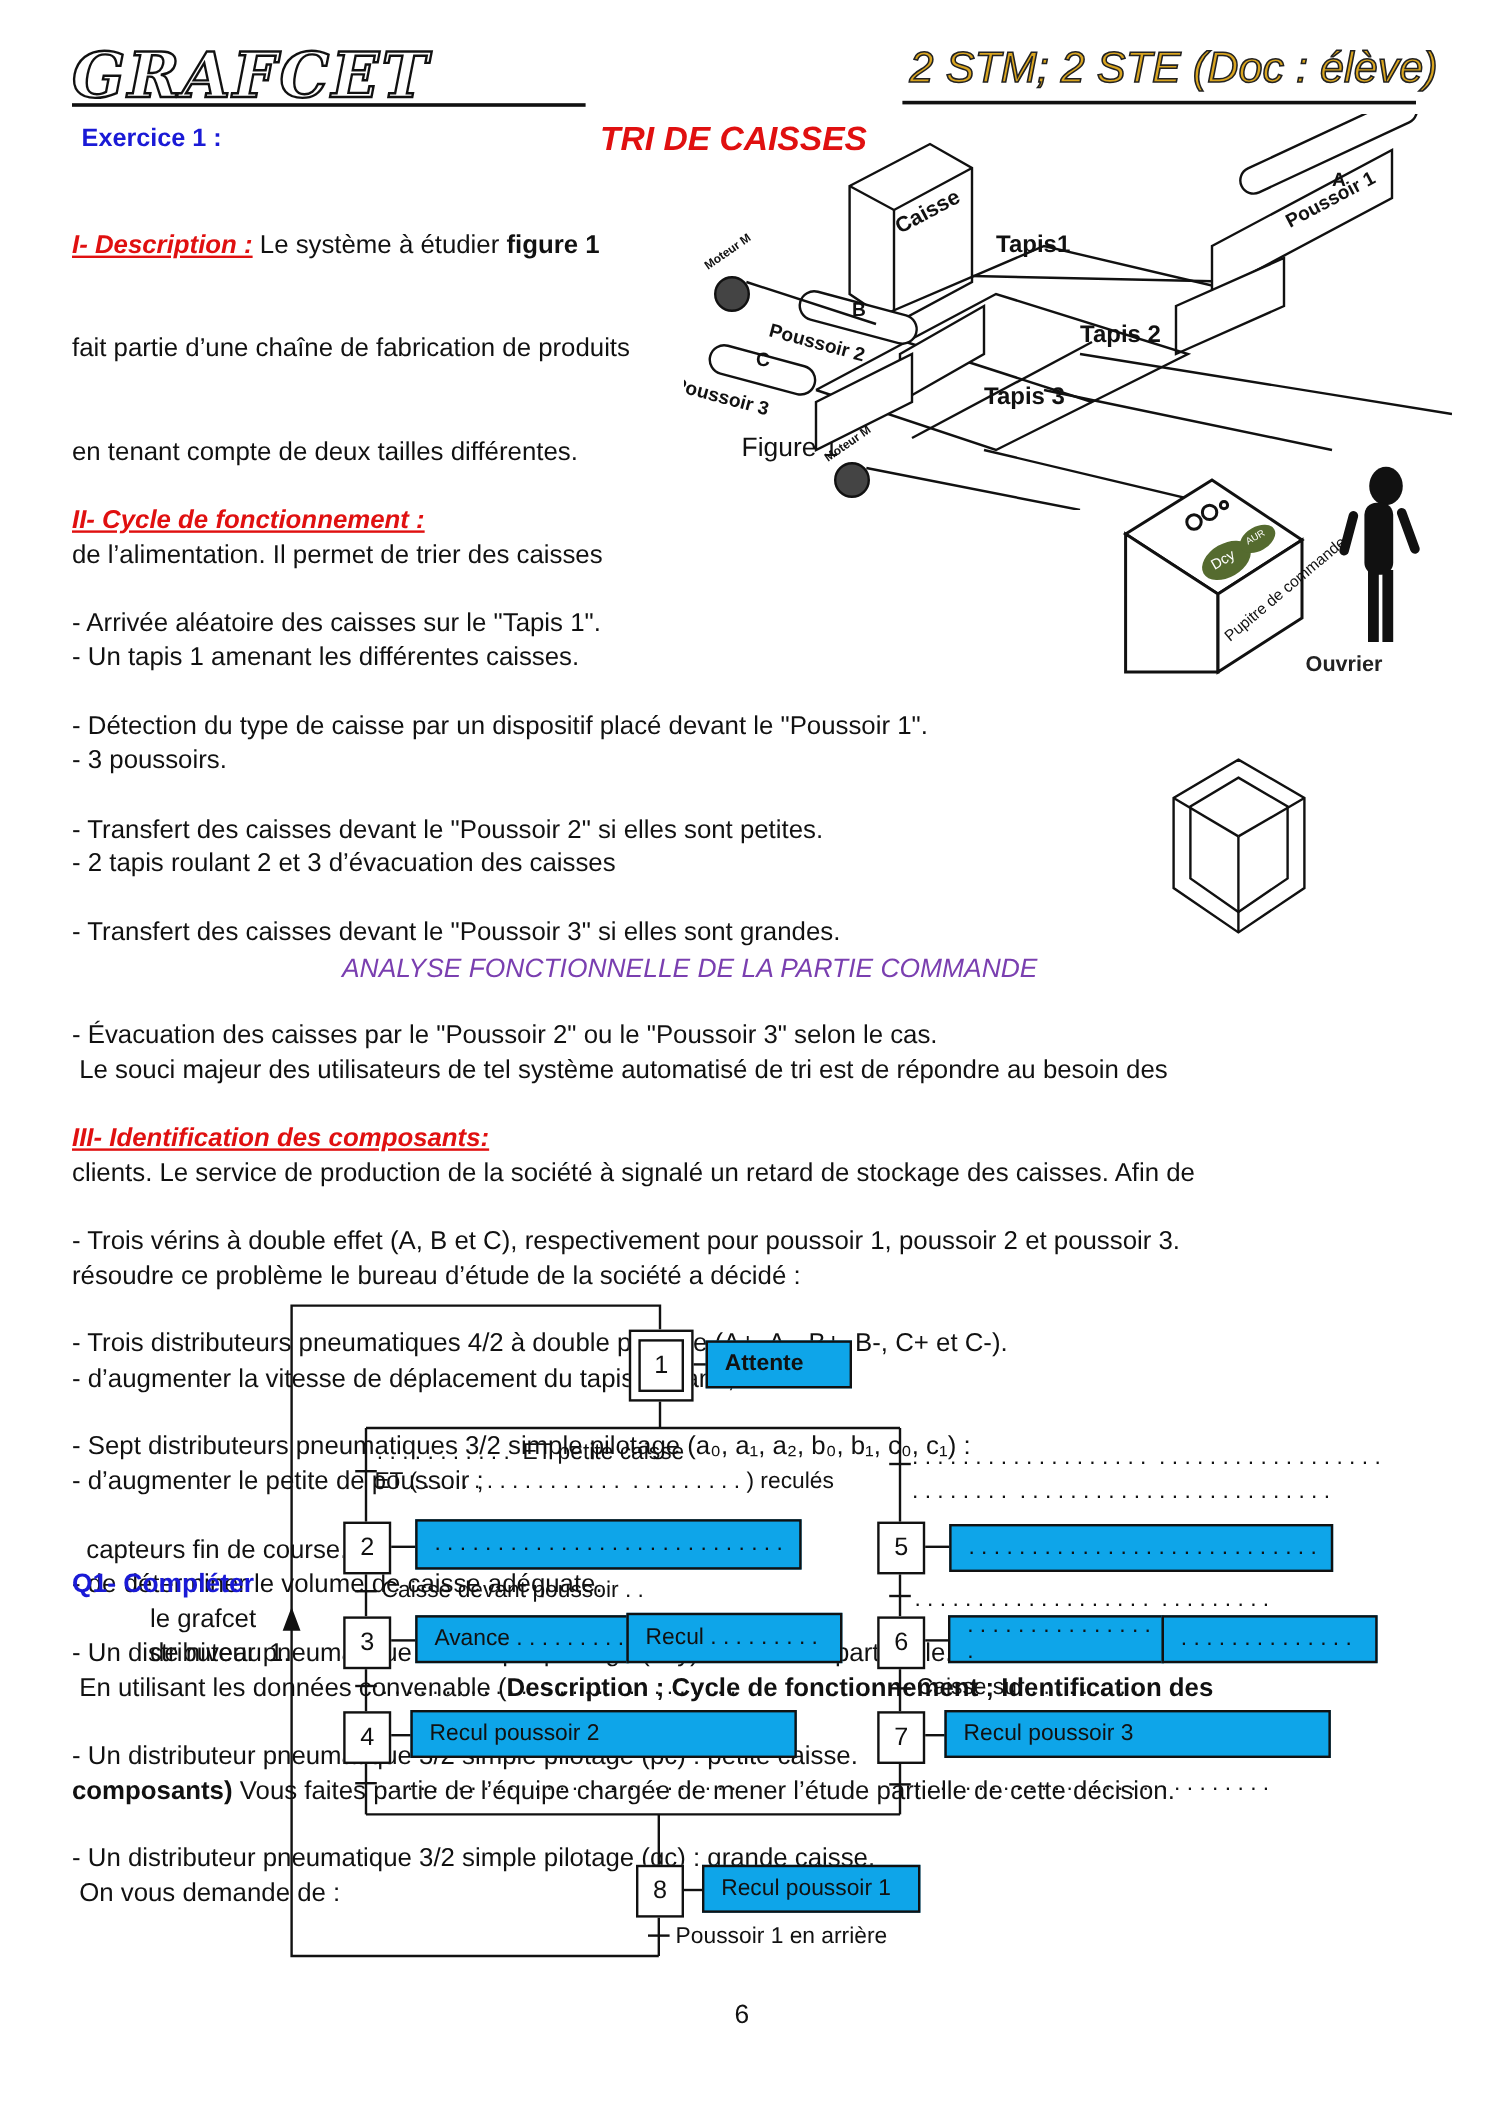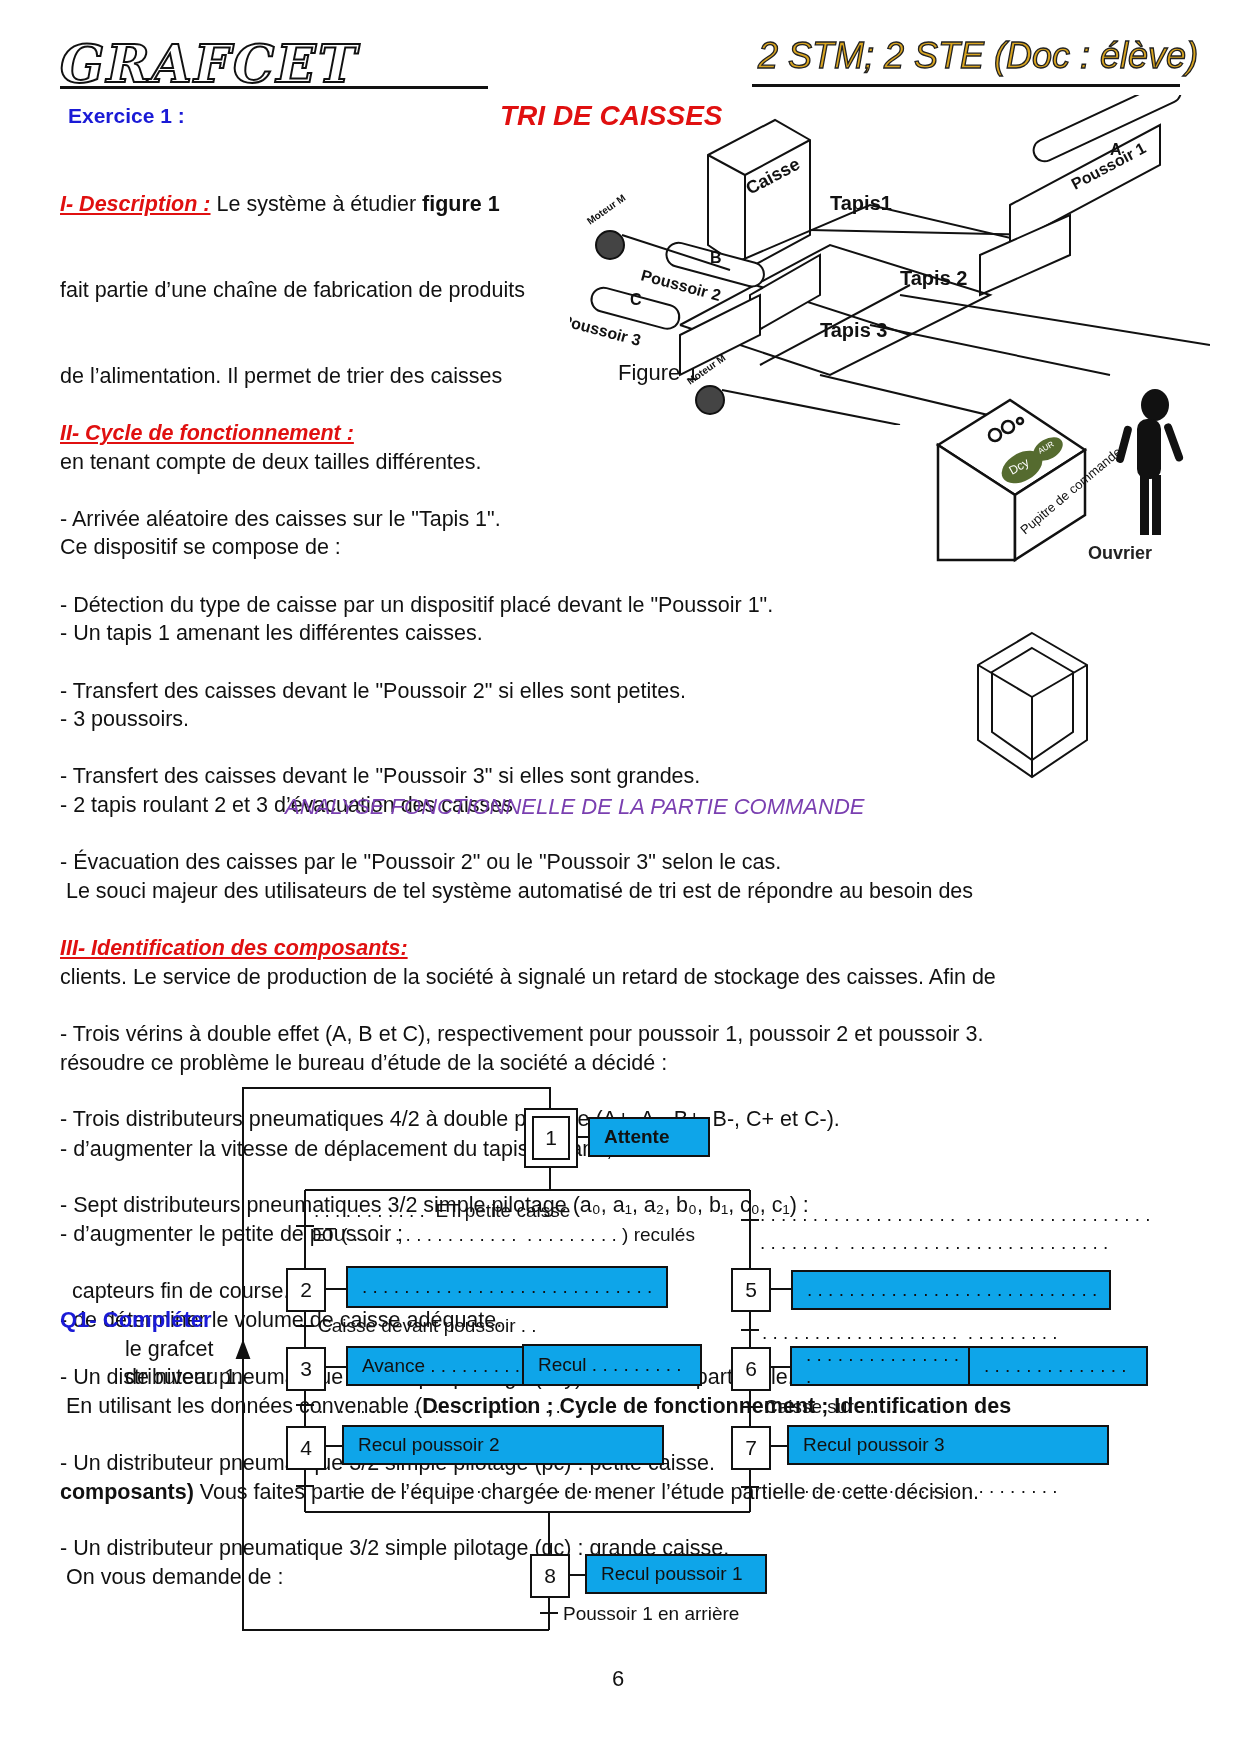--- a/index.html
+++ b/index.html
@@ -30,23 +30,22 @@
 <div class="abs logo-line"></div>
 <div class="abs class-label">2 STM; 2 STE (Doc : élève)</div>
 <div class="abs class-line"></div>
 
 <div class="abs ex-label">Exercice 1 :</div>
 <div class="abs main-title">TRI DE CAISSES</div>
 
 <div class="abs body-text" style="left:60px;top:133px;">
   <div><span class="sec">I- Description :</span><span> Le système à étudier </span><b>figure 1</b></div>
   <div>fait partie d’une chaîne de fabrication de produits</div>
+  <div>en tenant compte de deux tailles différentes.</div>
   <div>de l’alimentation. Il permet de trier des caisses</div>
-  <div>en tenant compte de deux tailles différentes.</div>
-  <div>Ce dispositif se compose de :</div>
   <div>- Un tapis 1 amenant les différentes caisses.</div>
   <div>- 3 poussoirs.</div>
   <div>- 2 tapis roulant 2 et 3 d’évacuation des caisses</div>
 </div>
 
 <div class="abs body-text" style="left:60px;top:362px;">
   <div class="sec">II- Cycle de fonctionnement :</div>
   <div>- Arrivée aléatoire des caisses sur le "Tapis 1".</div>
   <div>- Détection du type de caisse par un dispositif placé devant le "Poussoir 1".</div>
   <div>- Transfert des caisses devant le "Poussoir 2" si elles sont petites.</div>

